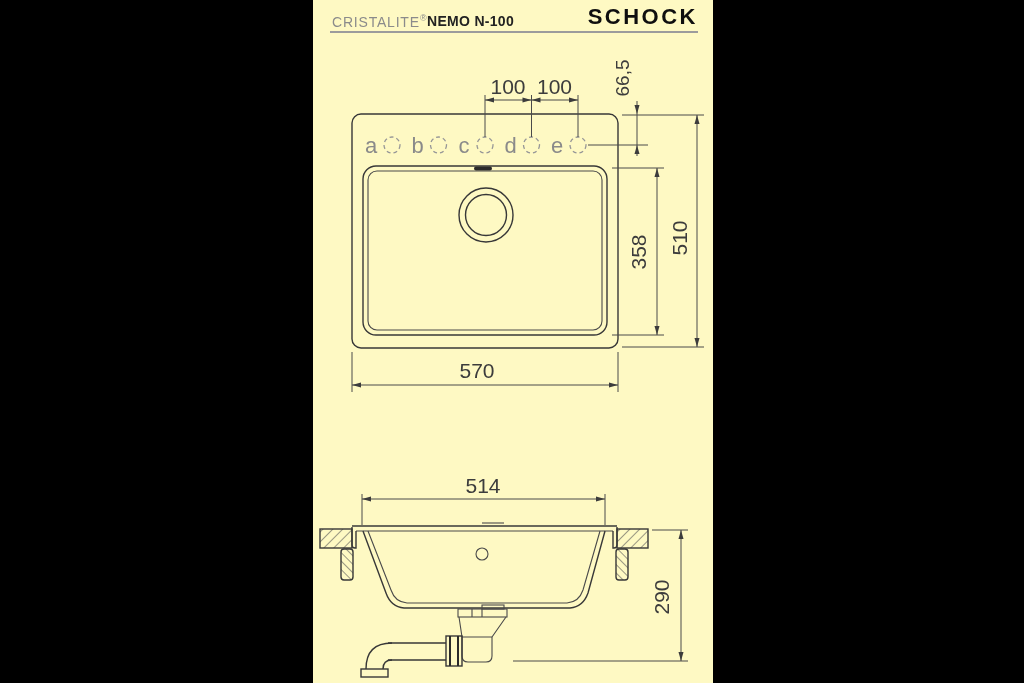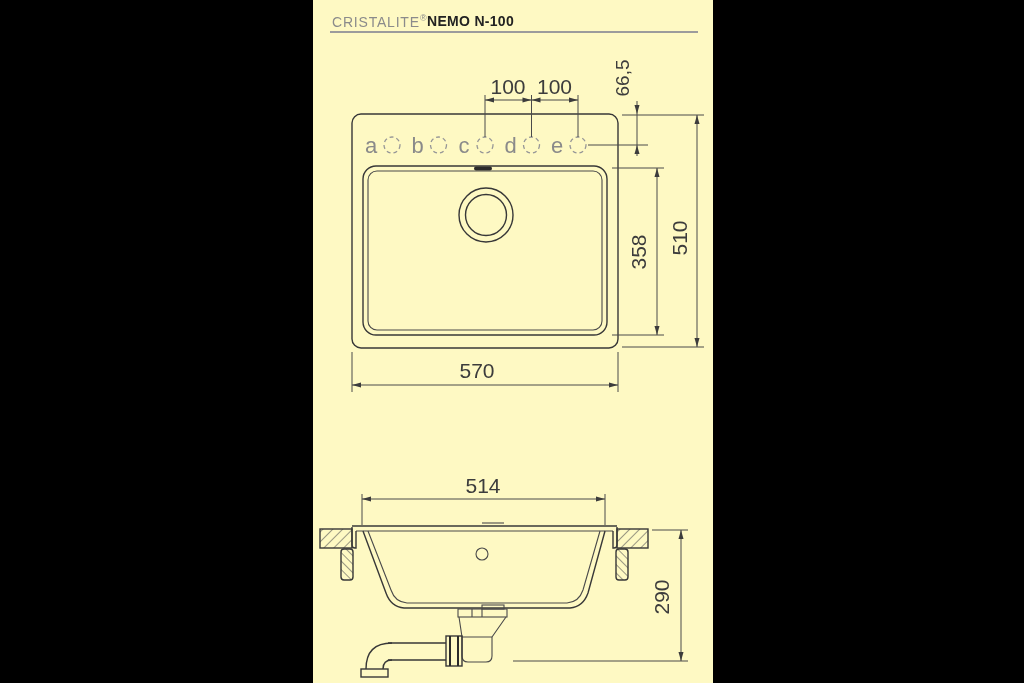--- a/index.html
+++ b/index.html
@@ -26,20 +26,21 @@
   text.hole-label{fill:#8a8a8a;font-size:22px;}
   .dark{stroke:#2a2a2a;stroke-width:4;stroke-linecap:round;}
 </style>
 </head>
 <body>
 
 <div class="paper">
 
   <div class="hdr-brand"><span>CRISTALITE</span><sup>®</sup></div>
   <div class="hdr-model">NEMO N-100</div>
+  <div class="hdr-logo">SCHOCK</div>
   <div class="hdr-rule"></div>
 
   <svg class="drawing" width="400" height="683" viewBox="313 0 400 683">
     <defs>
       <pattern id="h1" width="7" height="7" patternUnits="userSpaceOnUse" patternTransform="rotate(45)">
         <line x1="0" y1="0" x2="0" y2="7" stroke="#555" stroke-width="1.2"></line>
       </pattern>
       <pattern id="h2" width="6" height="6" patternUnits="userSpaceOnUse" patternTransform="rotate(-45)">
         <line x1="0" y1="0" x2="0" y2="6" stroke="#555" stroke-width="1.2"></line>
       </pattern>

